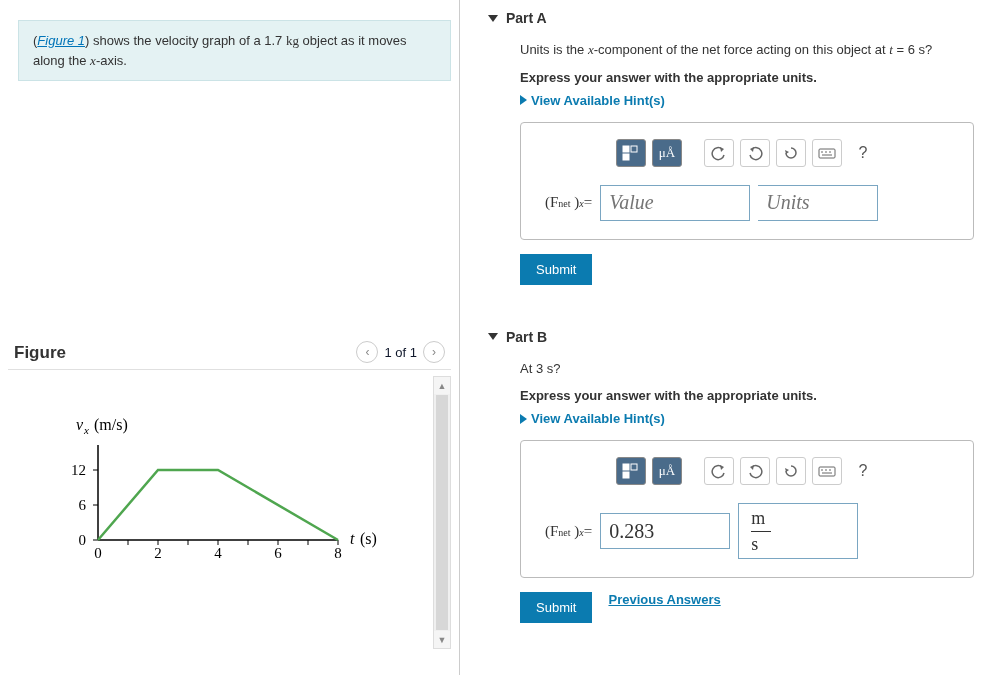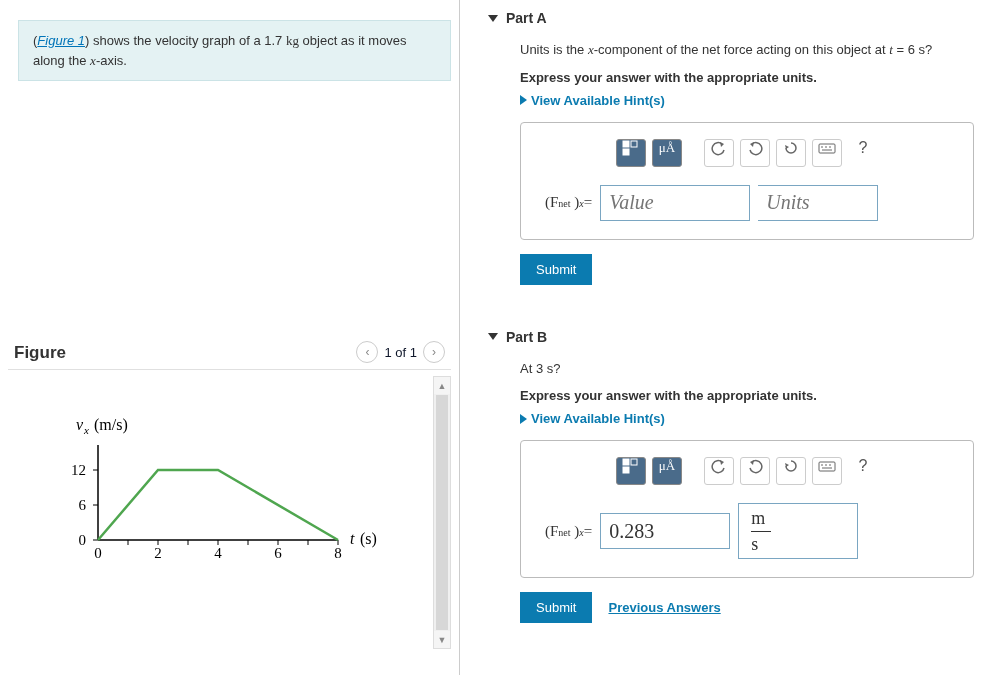--- a/index.html
+++ b/index.html
@@ -102,21 +102,21 @@
   border: 1px solid #bbb; border-radius: 4px;
   padding: 16px 24px 18px;
   margin-bottom: 14px;
 }
 .toolbar-row {
   display: flex; justify-content: center; gap: 6px; align-items: center;
   margin-bottom: 18px;
 }
 .tb-btn {
   width: 30px; height: 28px; border: 1px solid #888; border-radius: 3px;
-  background: #4a6b8a; display: flex; align-items: flex-start; justify-content: center;
+  background: #4a6b8a; display: flex; align-items: center; justify-content: center;
   cursor: pointer;
 }
 .tb-btn.light { background: #fff; border-color: #ccc; color: #666; }
 .tb-gap { width: 10px; }
 .tb-btn svg { width: 18px; height: 16px; }
 
 .input-row { display: flex; align-items: center; gap: 8px; justify-content: flex-start; }
 .fnet-label {
   font-family: "Times New Roman", serif; font-size: 15px;
   display: inline-flex; align-items: baseline;
@@ -131,21 +131,21 @@
 .unit-input { width: 120px; border-left: none; }
 .ans-filled { color: #333; font-style: normal; width: 130px; }
 .unit-box-b {
   width: 120px; height: 56px; border: 1px solid #7aa6c2;
   display: flex; flex-direction: column; align-items: flex-start;
   justify-content: center; padding: 2px 12px;
   font-family: "Times New Roman", serif; font-size: 18px;
 }
 .unit-box-b .frac-line { border-top: 1px solid #333; width: 20px; margin: 2px 0; }
 
-.submit-row { display: flex; align-items: center; gap: 16px; }
+.submit-row { display: flex; align-items: flex-start; gap: 16px; }
 .submit-btn {
   background: #0b7bb0; color: #fff; border: none;
   padding: 8px 16px; font-size: 13px; cursor: pointer;
 }
 .prev-answers { color: #0b7bb0; font-weight: bold; text-decoration: underline; cursor: pointer; font-size: 13px; }
 </style>
 </head>
 <body>
 
 <div class="left-pane">

